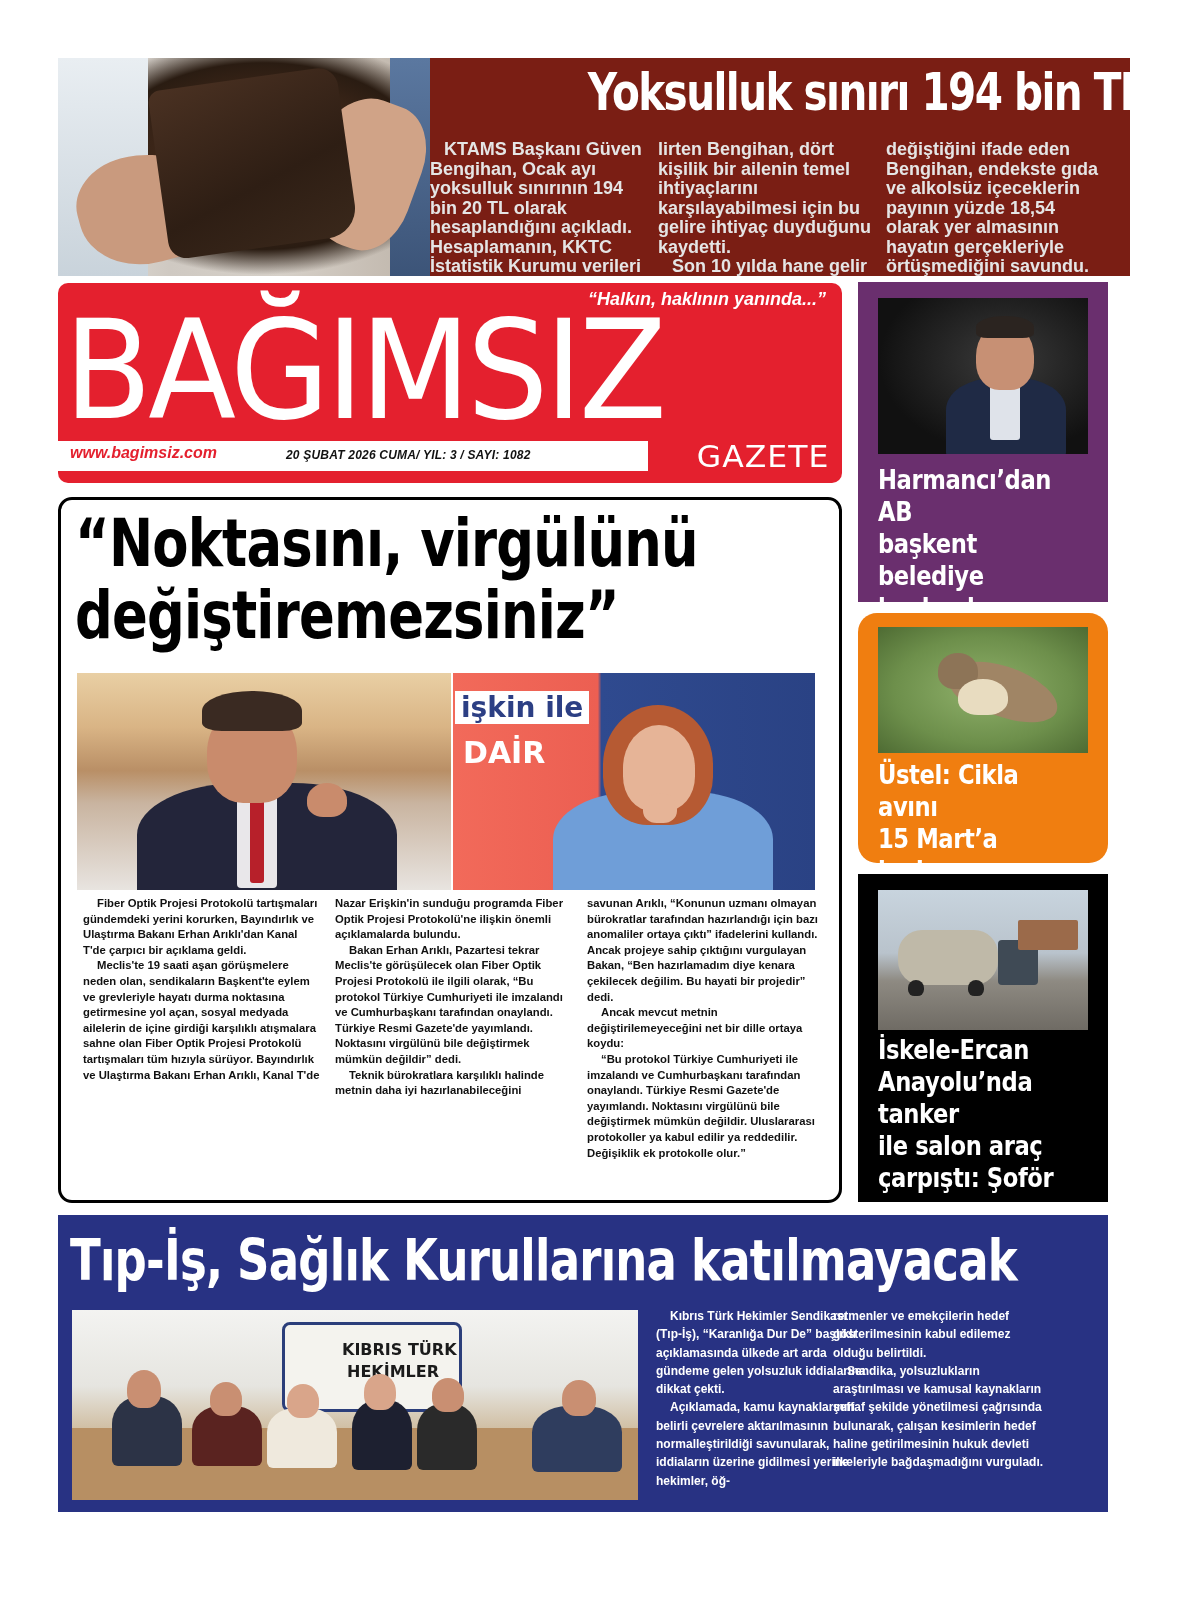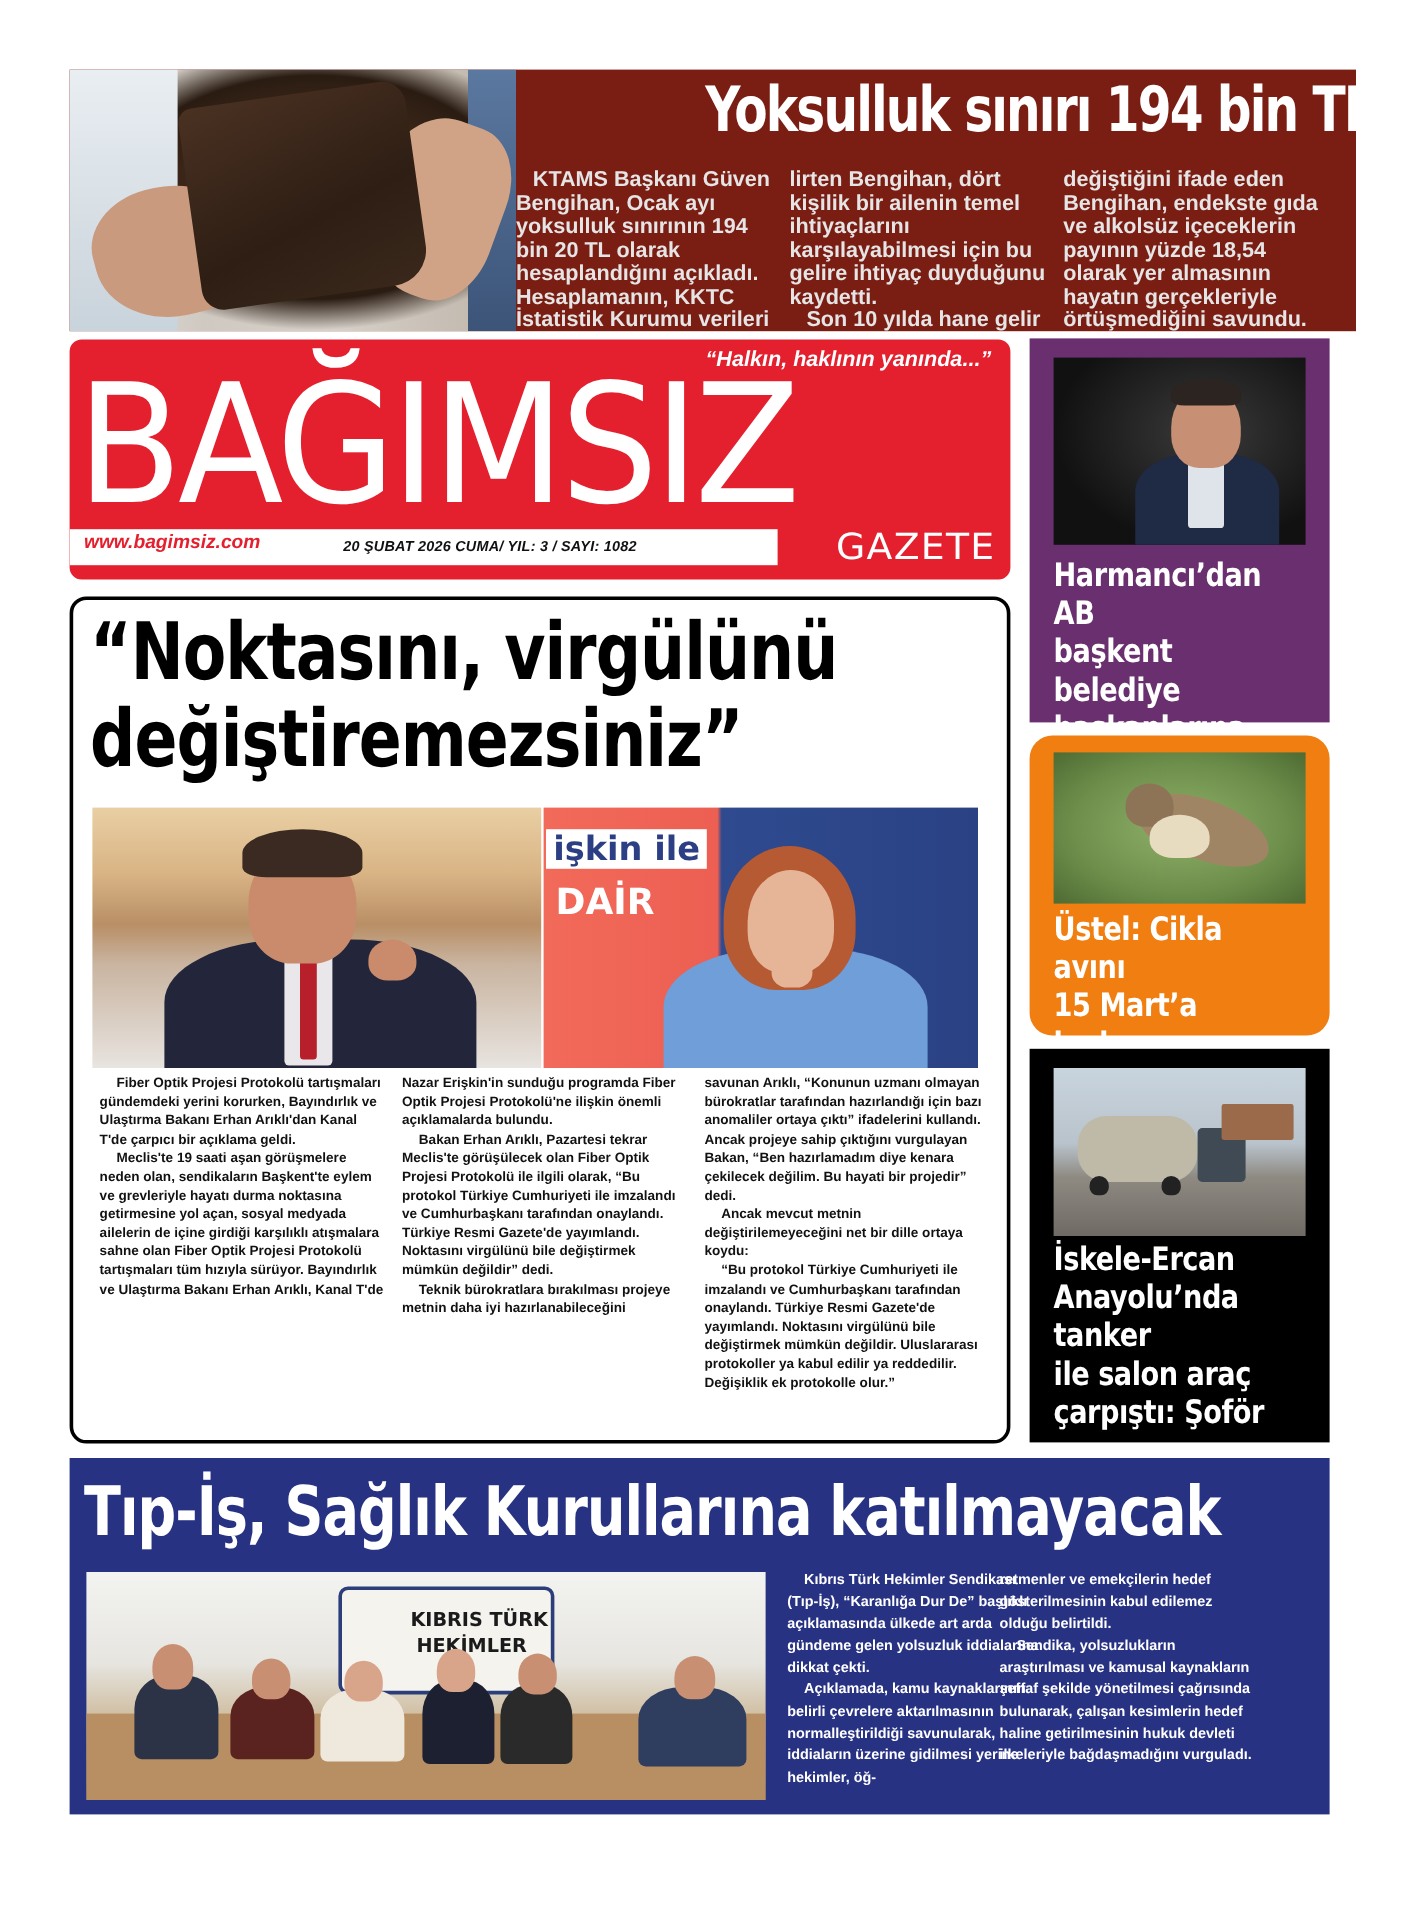--- a/index.html
+++ b/index.html
@@ -125,21 +125,21 @@
     <div class="person" style="left:190px; top:120px; width:34px; height:30px; background:#e6b497;"></div>
   </div>
 
   <div class="abs main-col" style="left:22px;">
     <p>Fiber Optik Projesi Protokolü tartışmaları gündemdeki yerini korurken, Bayındırlık ve Ulaştırma Bakanı Erhan Arıklı'dan Kanal T'de çarpıcı bir açıklama geldi.</p>
     <p>Meclis'te 19 saati aşan görüşmelere neden olan, sendikaların Başkent'te eylem ve grevleriyle hayatı durma noktasına getirmesine yol açan, sosyal medyada ailelerin de içine girdiği karşılıklı atışmalara sahne olan Fiber Optik Projesi Protokolü tartışmaları tüm hızıyla sürüyor. Bayındırlık ve Ulaştırma Bakanı Erhan Arıklı, Kanal T'de</p>
   </div>
   <div class="abs main-col" style="left:274px;">
     <p class="noindent">Nazar Erişkin'in sunduğu programda Fiber Optik Projesi Protokolü'ne ilişkin önemli açıklamalarda bulundu.</p>
     <p>Bakan Erhan Arıklı, Pazartesi tekrar Meclis'te görüşülecek olan Fiber Optik Projesi Protokolü ile ilgili olarak, “Bu protokol Türkiye Cumhuriyeti ile imzalandı ve Cumhurbaşkanı tarafından onaylandı. Türkiye Resmi Gazete'de yayımlandı. Noktasını virgülünü bile değiştirmek mümkün değildir” dedi.</p>
-    <p>Teknik bürokratlara bırakılması projeye metnin daha iyi hazırlanabileceğini</p>
+    <p>Teknik bürokratlara karşılıklı halinde metnin daha iyi hazırlanabileceğini</p>
   </div>
   <div class="abs main-col" style="left:526px;">
     <p class="noindent">savunan Arıklı, “Konunun uzmanı olmayan bürokratlar tarafından hazırlandığı için bazı anomaliler ortaya çıktı” ifadelerini kullandı. Ancak projeye sahip çıktığını vurgulayan Bakan, “Ben hazırlamadım diye kenara çekilecek değilim. Bu hayati bir projedir” dedi.</p>
     <p>Ancak mevcut metnin değiştirilemeyeceğini net bir dille ortaya koydu:</p>
     <p>“Bu protokol Türkiye Cumhuriyeti ile imzalandı ve Cumhurbaşkanı tarafından onaylandı. Türkiye Resmi Gazete'de yayımlandı. Noktasını virgülünü bile değiştirmek mümkün değildir. Uluslararası protokoller ya kabul edilir ya reddedilir. Değişiklik ek protokolle olur.”</p>
   </div>
 </div>
 
 <div id="side1" class="abs side-box">
   <div class="side-photo" style="top:16px; height:156px; background: radial-gradient(ellipse at 60% 40%, #3a3a3a 0%, #111 70%);">

